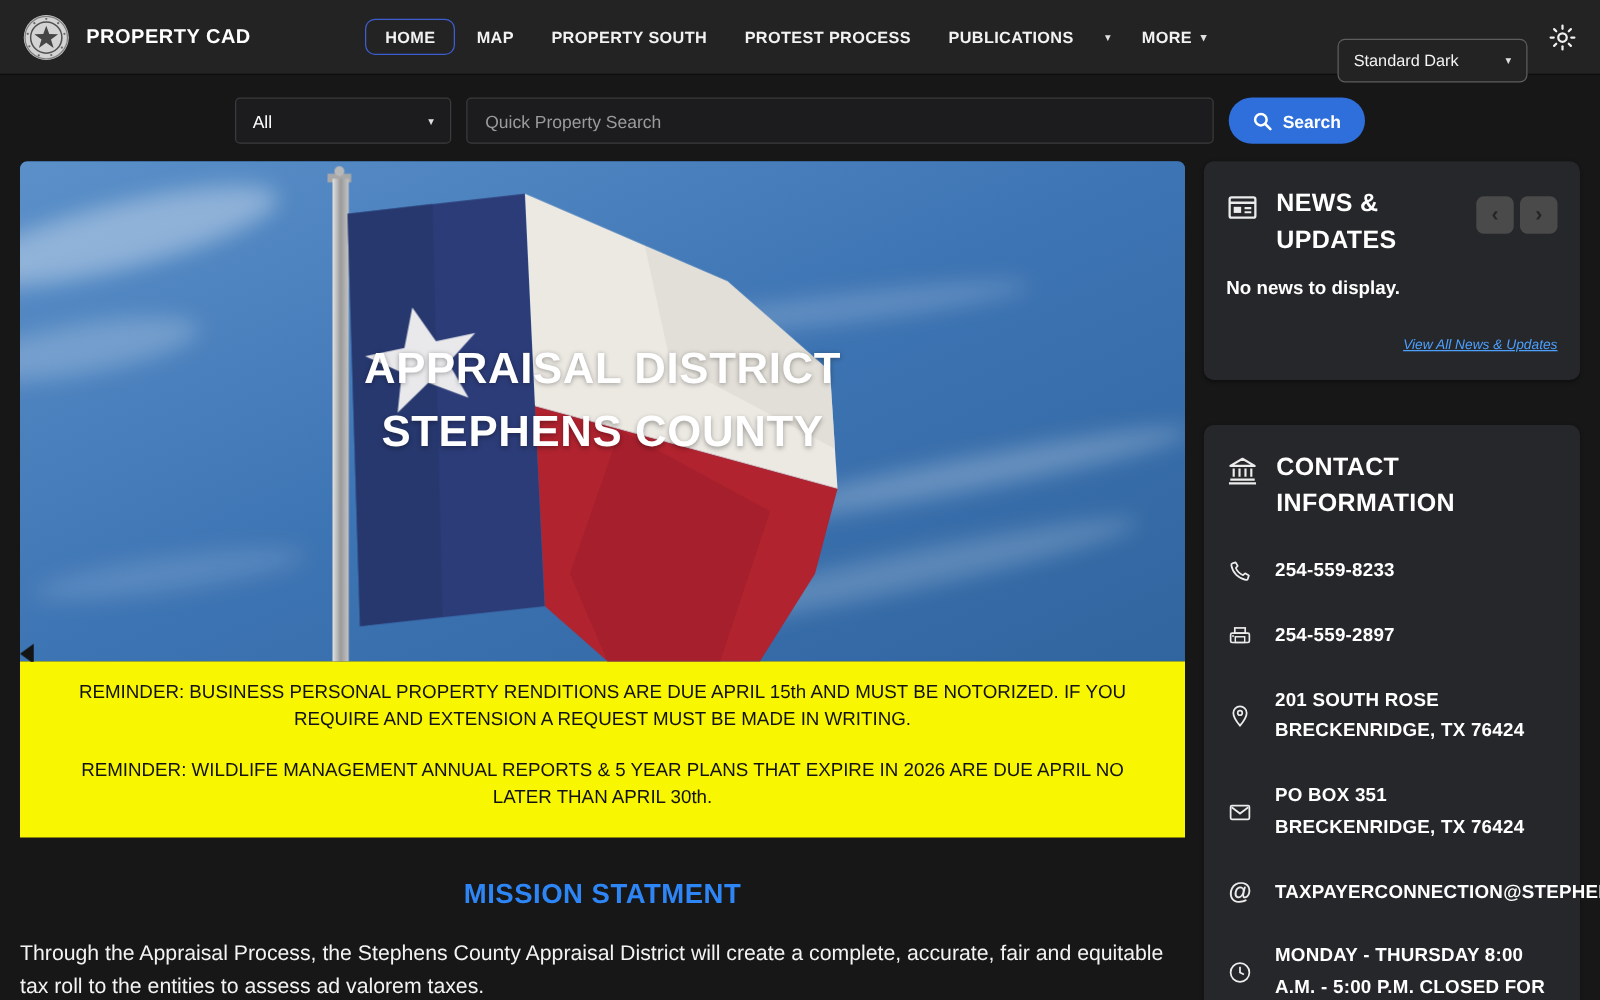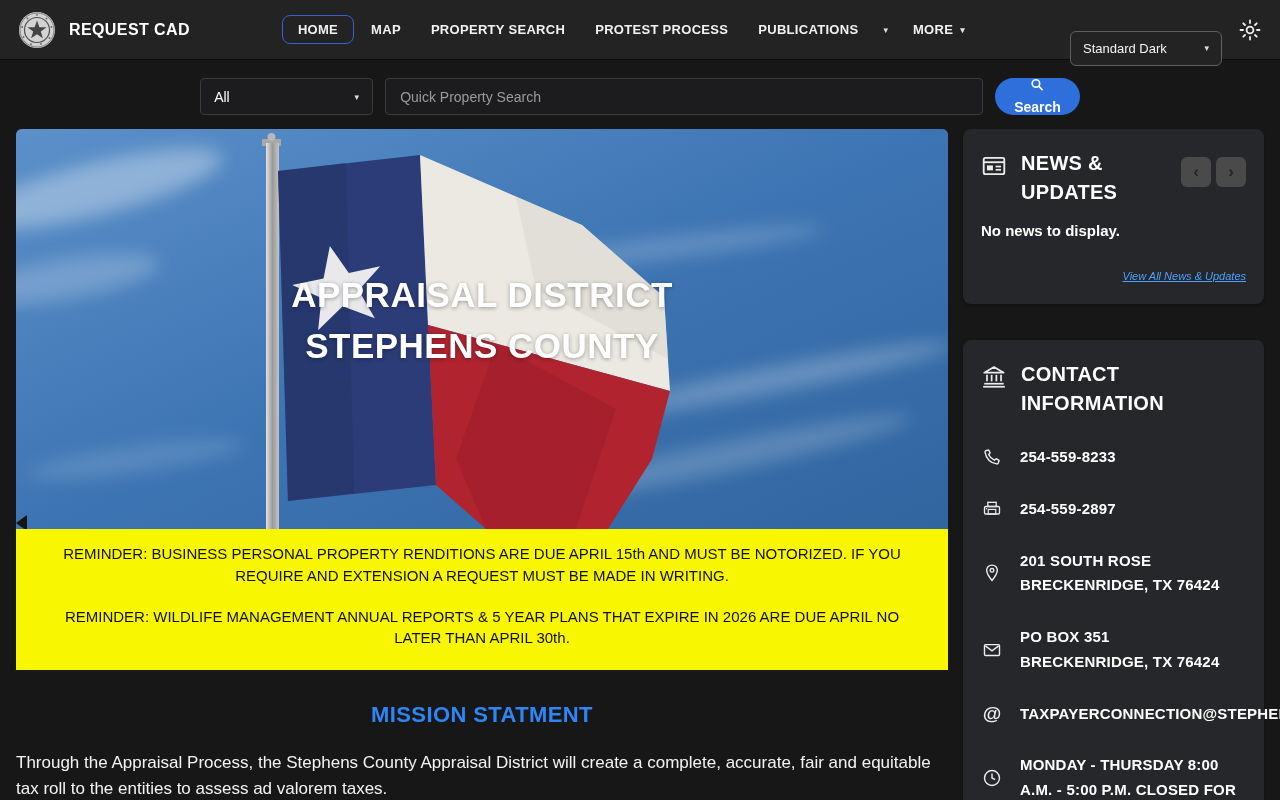--- a/index.html
+++ b/index.html
@@ -40,21 +40,21 @@
   }
   .search-input {
     width:598px; height:37px; background:#1c1c1e; border:1px solid #3b3b3d; border-radius:4px;
     padding:0 14px; font-size:14px; color:#fff; outline:none;
     font-family:"Liberation Sans", sans-serif;
   }
   .search-input::placeholder { color:#9b9b9b; }
   .search-btn {
     height:37px; padding:0 19px; border:none; border-radius:19px; background:#2e6fdb;
     color:#fff; font-size:14px; font-weight:bold; display:flex; align-items:center; gap:8px;
-    cursor:pointer; font-family:"Liberation Sans", sans-serif;flex-direction:column;
+    cursor:pointer; font-family:"Liberation Sans", sans-serif;
   }
 
   
   .main { display:flex; gap:15px; padding:0 16px; align-items:flex-start; }
   .col-left { width:932px; }
   .col-right { width:301px; display:flex; flex-direction:column; gap:36px; }
 
   .hero { position:relative; width:932px; height:400px; border-radius:6px 6px 0 0; overflow:hidden; background:#3a70ae; }
   .hero svg { position:absolute; inset:0; }
   .hero-title {
@@ -119,32 +119,32 @@
           <circle cx="28.5" cy="7.5" r="0.9"></circle>
           <circle cx="33.5" cy="16" r="0.9"></circle>
         <circle cx="31.5" cy="27" r="0.9"></circle>
           <circle cx="23" cy="33" r="0.9"></circle>
           <circle cx="13" cy="33.2" r="0.9"></circle>
         <circle cx="5.5" cy="26" r="0.9"></circle>
           <circle cx="4.2" cy="16" r="0.9"></circle>
           <circle cx="9.5" cy="7.5" r="0.9"></circle>
       </g>
     </svg>
-    <span class="brand-title">REQUEST CAD</span>
+    <span class="brand-title">PROPERTY CAD</span>
   </div>
 
   <div class="nav">
     <div class="nav-item active">
         <span>HOME</span>
       </div>
     <div class="nav-item">
         <span>MAP</span>
       </div>
     <div class="nav-item">
-        <span>PROPERTY SEARCH</span>
+        <span>PROPERTY SOUTH</span>
       </div>
     <div class="nav-item">
         <span>PROTEST PROCESS</span>
       </div>
     <div class="nav-item">
         <span>PUBLICATIONS</span>
       </div>
     <div class="caret-btn">▾</div>
     <div class="nav-item">
       <span>MORE</span>

